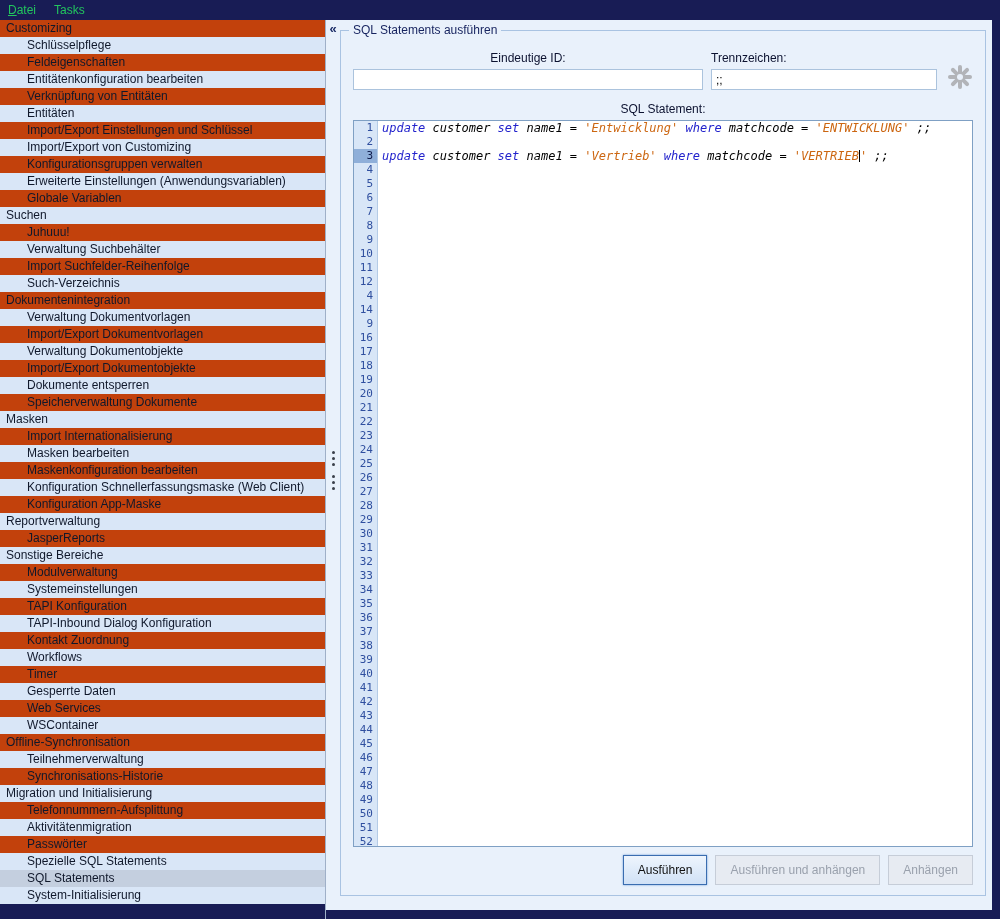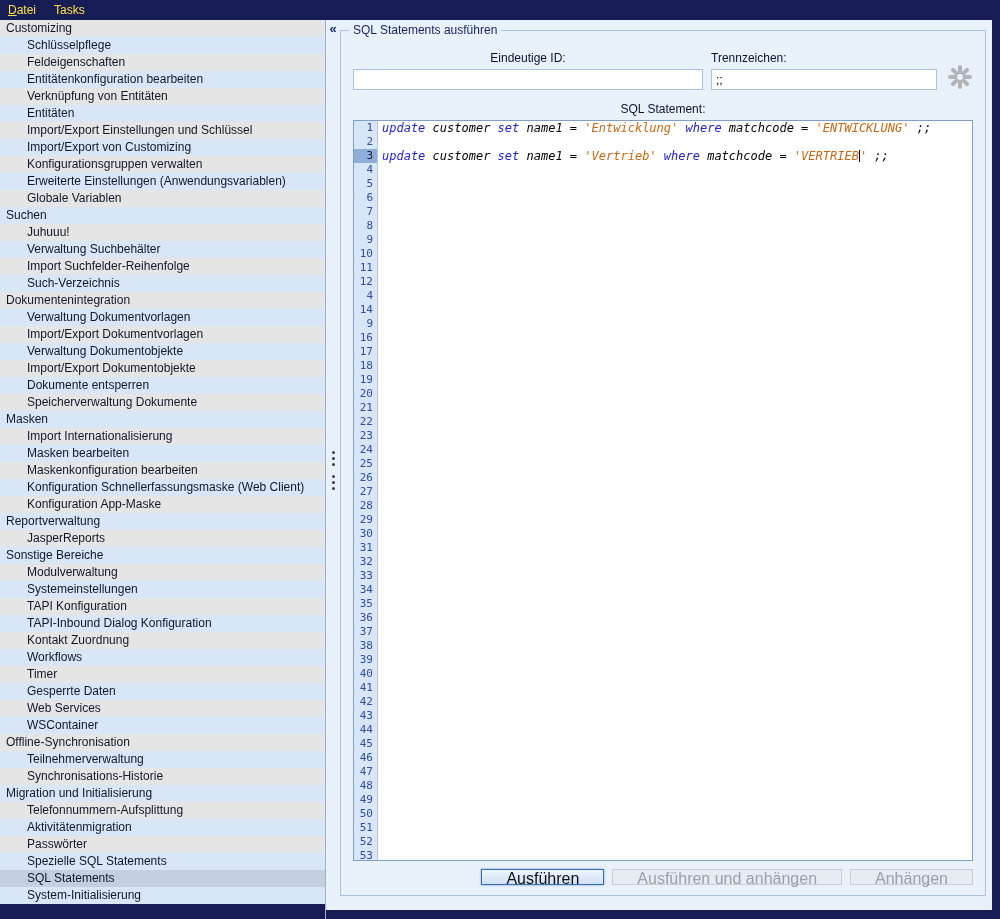--- a/index.html
+++ b/index.html
@@ -11,37 +11,37 @@
   *{box-sizing:border-box;margin:0;padding:0;}
   html,body{width:1000px;height:919px;overflow:hidden;}
   body{
     background:var(--navy);
     font-family:"Liberation Sans",sans-serif;
     font-size:12px;
     color:#10182b;
   }
   
   .menubar{
-    height:20px;background:var(--navy);color:#fde047;
+    height:20px;background:var(--navy);color:#22c55e;
     display:flex;align-items:center;padding-left:8px;gap:18px;
   }
   .menu-item{cursor:default;}
   .accel{text-decoration:underline;}
   
   .main{display:flex;height:899px;}
   .sidebar{
     width:326px;flex:none;background:transparent;
     border-right:1px solid #9fb0c8;
   }
   .srow{
     height:17px;line-height:17px;white-space:nowrap;overflow:hidden;
     padding-left:27px;cursor:default;
   }
   .srow.cat{padding-left:6px;}
-  .srow.even{background:#e5e5e5;}
+  .srow.even{background:#c2410c;}
   .srow.odd{background:#d9e6f7;}
   .srow.sel{background:#c4cfdf;}
   
   .panel-wrap{width:666px;height:890px;background:var(--panel);display:flex;}
   .splitter{
     width:14px;flex:none;display:flex;flex-direction:column;align-items:center;
   }
   .collapse{
     margin-top:2px;color:#1a2b66;font-weight:bold;font-size:13px;cursor:pointer;line-height:14px;
   }
@@ -83,22 +83,22 @@
   .ln{height:14px;line-height:14px;padding-right:4px;}
   .ln.cur{background:#8fafd9;color:#101d4d;}
   .code{flex:1;padding-left:4px;overflow:hidden;}
   .cl{height:14px;line-height:14px;white-space:pre;font-style:italic;}
   .tk-kw{color:var(--kw);}
   .tk-str{color:var(--str);}
   .tk-tx{color:#000;}
   .caret{display:inline-block;width:1px;height:12px;background:#000;vertical-align:-2px;}
   .buttons{margin-top:8px;display:flex;justify-content:flex-end;gap:8px;}
   .btn{
-    height:16px;font-family:"Liberation Sans",sans-serif;font-size:16px;
-    padding:0 24px;cursor:pointer;
+    height:30px;font-family:"Liberation Sans",sans-serif;font-size:12px;
+    padding:0 14px;cursor:pointer;
   }
   .btn.primary{
     background:linear-gradient(#eef5fd,#d0e1f6);
     border:1px solid #3a6db0;box-shadow:0 0 2px #6f9fd8;color:#101010;
   }
   .btn.disabled{
     background:#e7ebf2;border:1px solid #c6cdd8;color:#9aa1ad;cursor:default;
   }
 </style>
 </head>

